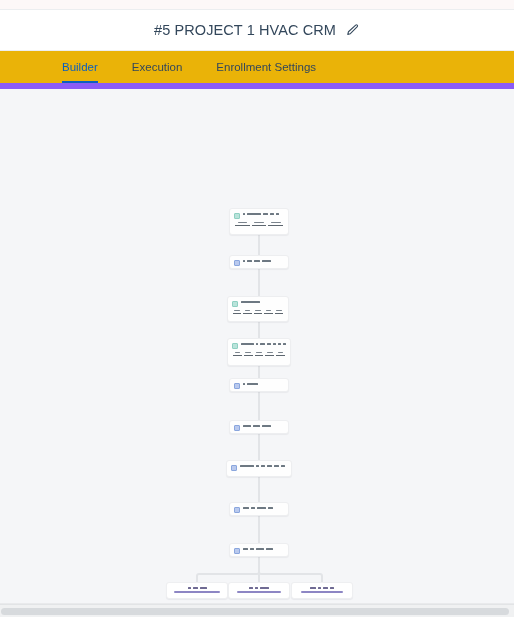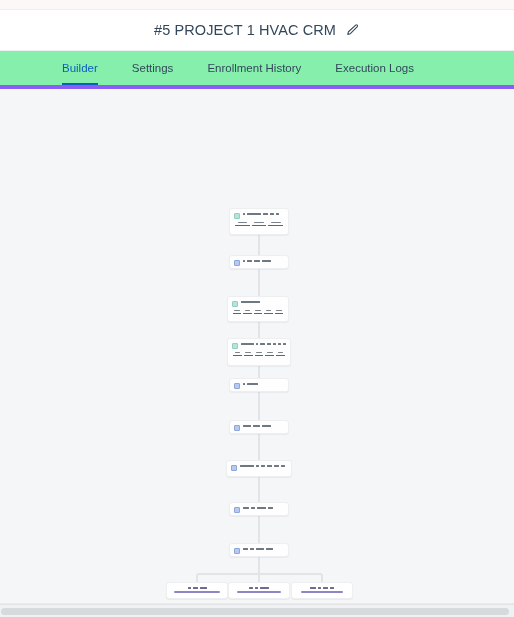--- a/index.html
+++ b/index.html
@@ -28,22 +28,22 @@
   .page-title {
     font-size: 14.5px; color: #33475b; letter-spacing: .1px;
     white-space: nowrap;
   }
   .pencil-icon { width: 14px; height: 14px; display: block; color: #33475b; cursor: pointer; }
 
   
   .tabbar {
     flex: 0 0 auto;
     height: 38px;
-    background: #86efac;
-    border-bottom: 4px solid #8b5cf6;
+    background: #eab308;
+    border-bottom: 6px solid #8b5cf6;
     display: flex; align-items: stretch;
     padding-left: 62px;
     gap: 34px;
   }
   .tab {
     position: relative;
     display: flex; align-items: center;
     font-size: 11.5px; color: #33475b;
     cursor: pointer; white-space: nowrap;
   }
@@ -133,27 +133,24 @@
         <path d="M16.6 3.6a2 2 0 0 1 2.8 2.8L7.5 18.3 3 19.5l1.2-4.5z"></path>
       </svg>
     </span>
   </div>
 
   <div class="tabbar">
     <div class="tab active">
       <span>Builder</span>
     </div>
     <div class="tab">
-      <span>Settings</span>
+      <span>Execution</span>
     </div>
     <div class="tab">
-      <span>Enrollment History</span>
-    </div>
-    <div class="tab">
-      <span>Execution Logs</span>
+      <span>Enrollment Settings</span>
     </div>
   </div>
 
   <div class="canvas">
     <div class="flow" id="flow">
 
       <svg class="edges" id="edges" viewBox="0 0 514 510" fill="none" stroke="#e2e4e7" stroke-width="2">
         <path d="M259 146 V166"></path>
         <path d="M259 180 V207"></path>
         <path d="M259 233 V249"></path>

